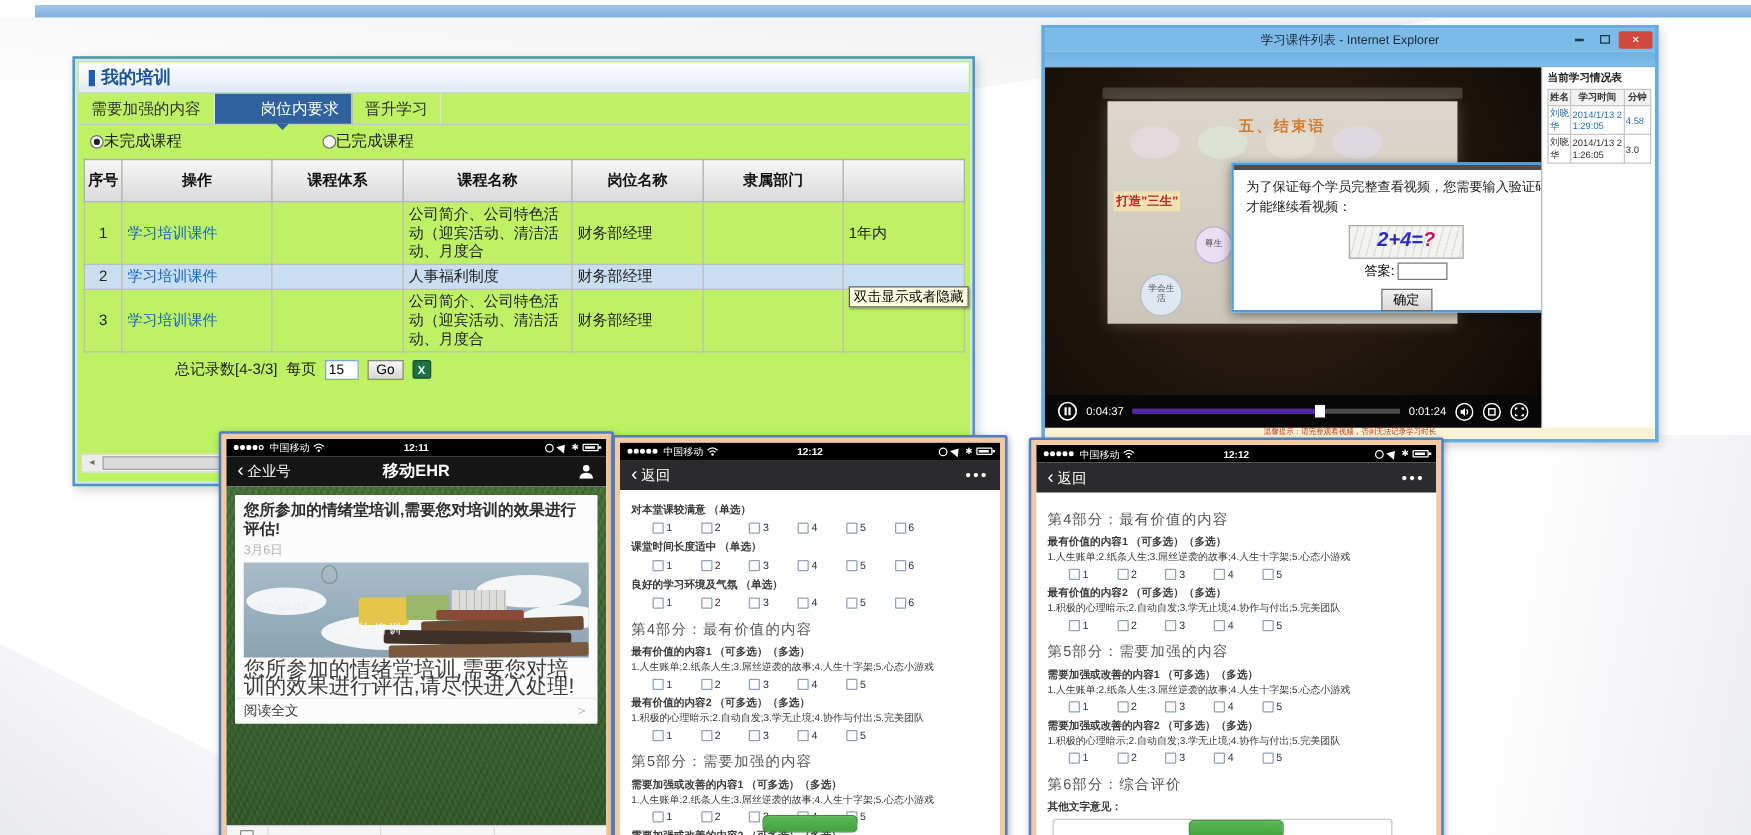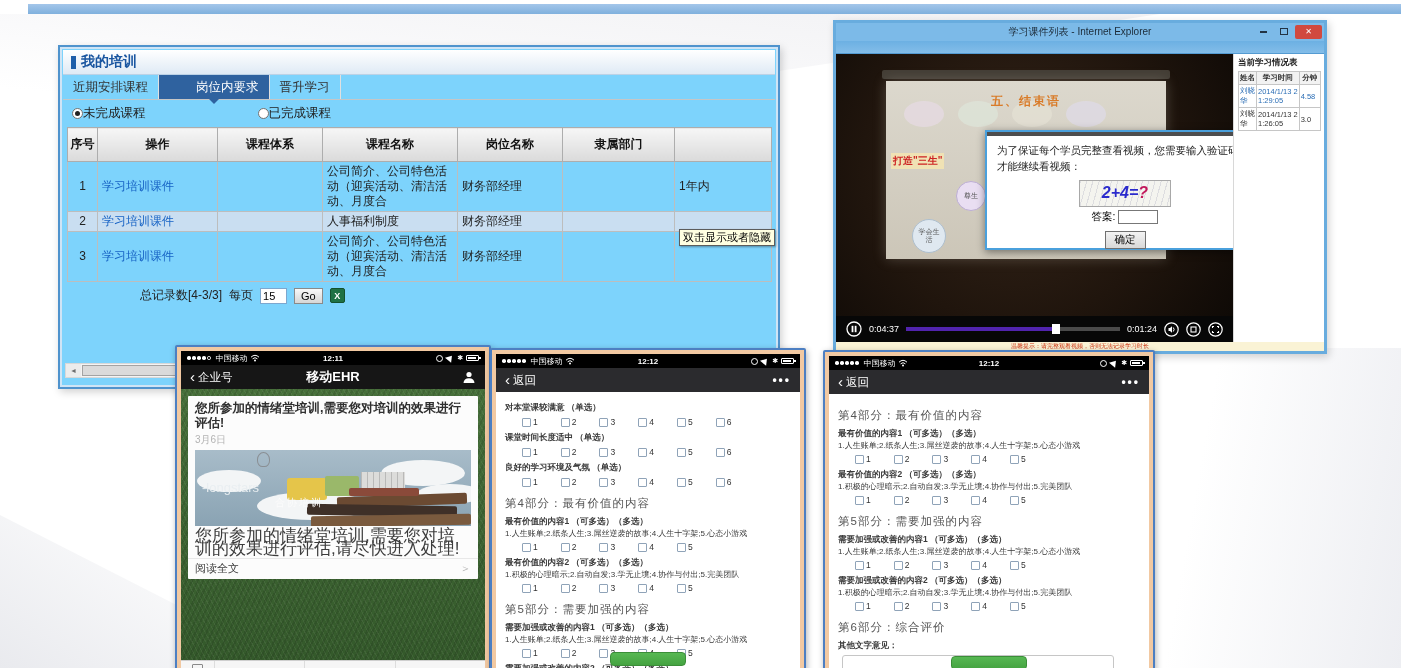--- a/index.html
+++ b/index.html
@@ -13,21 +13,21 @@
   .deco-tl { position:absolute; left:0; top:14px; width:1160px; height:150px; opacity:.75;
              background:linear-gradient(186deg,#ededf0 0%,#f6f6f8 40%,rgba(255,255,255,0) 72%);
              clip-path:polygon(0 0,100% 0,55% 52%,0 100%); }
   .deco-bl { position:absolute; left:0; bottom:0; width:300px; height:180px;
              background:linear-gradient(35deg,#e9eaee,rgba(255,255,255,0) 75%);
              clip-path:polygon(0 100%,0 15%,100% 100%); }
   .deco-br { position:absolute; right:0; bottom:0; width:240px; height:320px;
              background:linear-gradient(280deg,#edeef2,rgba(255,255,255,0) 80%); }
 
   
-  .w1 { position:absolute; left:58px; top:45px; width:722px; height:344px; background:#7dd3fc;
+  .w1 { position:absolute; left:58px; top:45px; width:722px; height:344px; background:#bef264;
         border:2px solid #4f93cd; box-shadow:inset 0 0 0 2px #cfe4f5, 2px 3px 8px rgba(0,0,0,.18); }
   .w1-title { height:25px; margin:3px 3px 0; background:linear-gradient(#ffffff,#dfeaf5);
               border-bottom:1px solid #bcd2e6; display:flex; align-items:center; gap:5px; padding-left:8px; }
   .w1-title .sq { width:5px; height:13px; background:#1f5fa9; }
   .w1-title .txt { color:#1a56a0; font-weight:bold; font-size:14px; }
   .tabs { display:flex; align-items:stretch; height:25px; margin:0 3px; border-bottom:1px solid #c6c6c6; }
   .tab { position:relative; padding:4px 10px 0; font-size:12.5px; color:#333; border-right:1px solid #e0e0e0; }
   .tab.active { background:#2f629f; color:#fff;padding-left:37px; }
   .tab.active::after { content:""; position:absolute; left:50%; bottom:-10px; margin-left:-5px;
                        border:5px solid transparent; border-top-color:#2f629f; }
@@ -162,21 +162,21 @@
   .c2date { padding:2px 7px 3px; font-size:10px; color:#b3b3b3; }
   .illus { position:relative; height:76px; margin:0 7px; overflow:hidden;
            background:linear-gradient(180deg,#a8bcc9 0%,#97aebd 55%,#8aa3b3 100%); }
   .cl { position:absolute; background:#f3f5f6; border-radius:50%; }
   .bk { position:absolute; border-radius:2px; }
   .ytower { position:absolute; left:92px; top:28px; width:40px; height:22px; background:#e5c54a; border-radius:3px; }
   .gtower { position:absolute; left:130px; top:26px; width:34px; height:20px; background:#9ab86a; border-radius:2px; }
   .bld { position:absolute; left:166px; top:22px; width:44px; height:24px; background:#dcdcda;
          background-image:repeating-linear-gradient(90deg, rgba(120,120,120,.35) 0 1px, transparent 1px 6px); }
   .illus-cap { position:absolute; left:80px; top:46px; color:#fbfbfb; font-size:10px; letter-spacing:2px; }
-  .illus-wm { position:absolute; left:7px; top:30px; color:#e9eef1; font-size:13px; }
+  .illus-wm { position:absolute; left:7px; top:30px; color:#e9eef1; font-size:10px; }
   .balloon { position:absolute; left:62px; top:2px; width:13px; height:15px; border:1px solid #8a8f94;
              border-radius:50% 50% 42% 42%; }
   .c2body { padding:3px 7px 0; font-size:17px; line-height:13px; color:#3c3c3c; }
   .tabbar1 { position:absolute; left:0; right:0; top:309px; height:13px; background:#f6f6f6; border-top:1px solid #cfcfcf;
              display:flex; }
   .kbico { width:34px; border-right:1px solid #ddd; display:flex; align-items:center; justify-content:center; }
   .kbico span { width:11px; height:6px; border:1px solid #8a8a8a; border-radius:1px; }
   .tbsec { flex:1; border-right:1px solid #ddd; }
 
   
@@ -206,21 +206,21 @@
   <div class="deco-tl"></div>
   <div class="deco-bl"></div>
   <div class="deco-br"></div>
 
   <div class="w1">
     <div class="w1-title">
       <span class="sq"></span>
       <span class="txt">我的培训</span>
     </div>
     <div class="tabs">
-        <div class="tab">近期安排课程</div>
+        <div class="tab">需要加强的内容</div>
         <div class="tab active">岗位内要求</div>
         <div class="tab">晋升学习</div>
       </div>
     <div class="radios">
         <span class="radio-opt">
           <span class="radio sel"></span>
           <span>未完成课程</span>
         </span>
         <span class="radio-opt">
           <span class="radio"></span>

